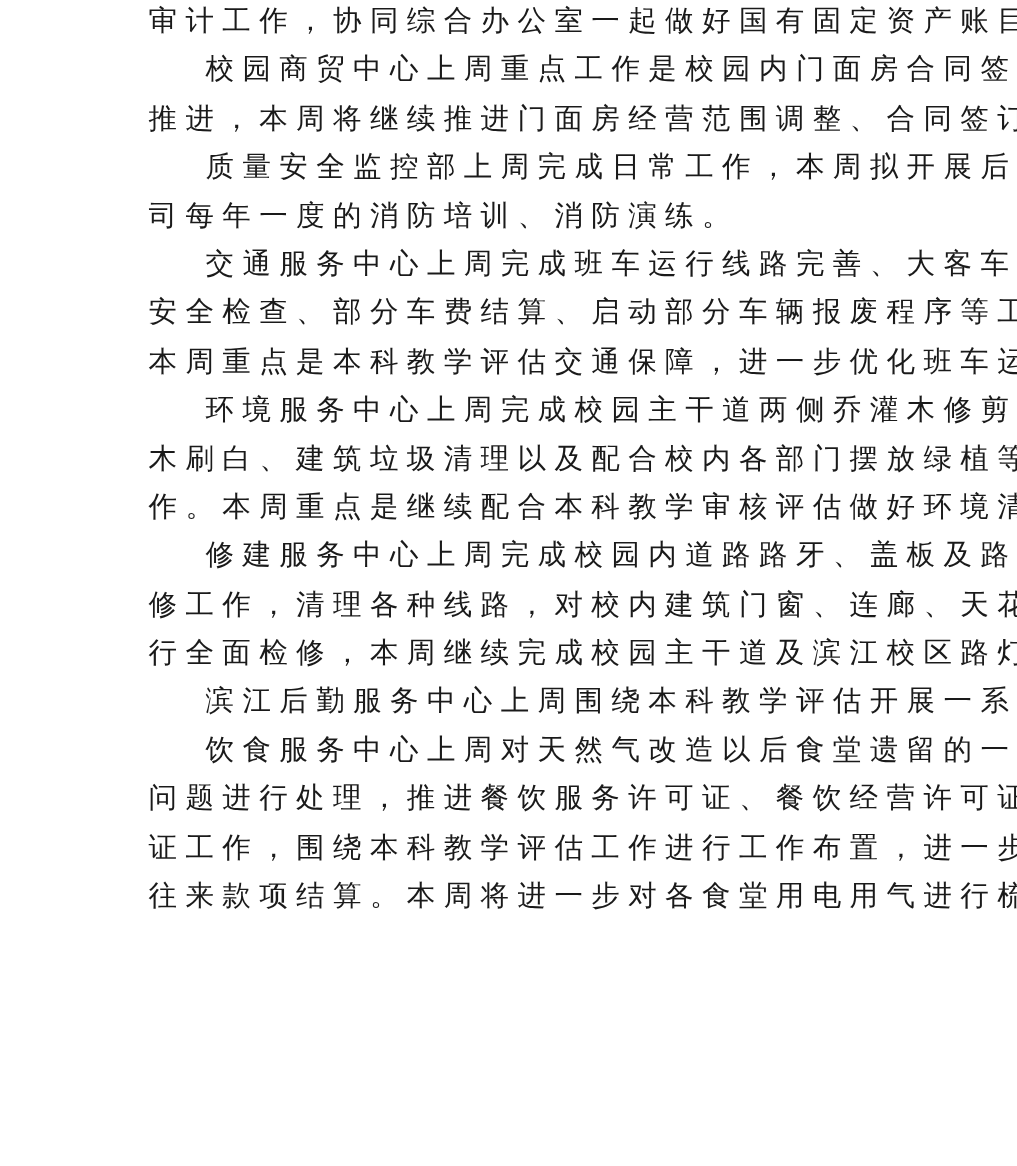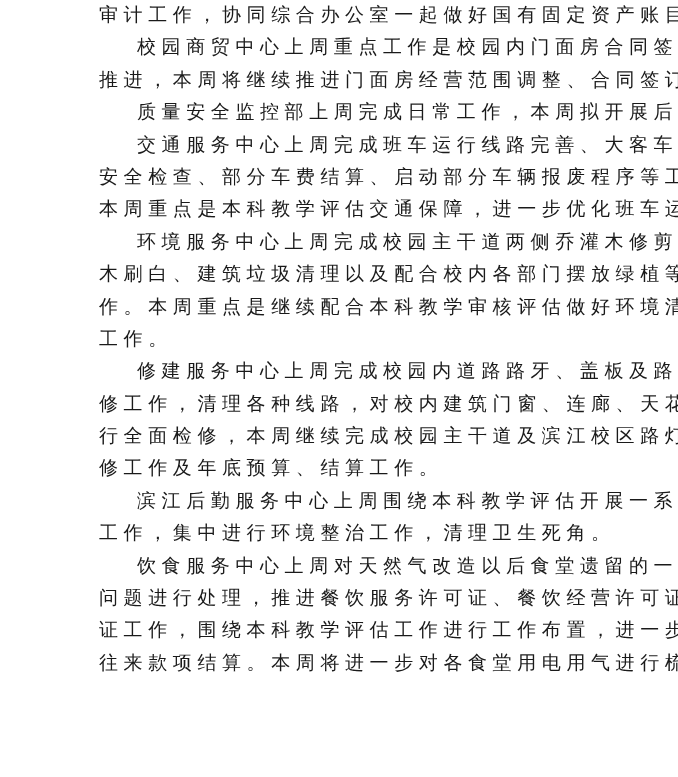--- a/index.html
+++ b/index.html
@@ -47,45 +47,43 @@
     <span class="line">审计工作，协同综合办公室一起做好国有固定资产账目核</span>
   </div>
 
   <div class="para">
     <span class="line indent">校园商贸中心上周重点工作是校园内门面房合同签订</span>
     <span class="line">推进，本周将继续推进门面房经营范围调整、合同签订等。</span>
   </div>
 
   <div class="para">
     <span class="line indent">质量安全监控部上周完成日常工作，本周拟开展后勤公</span>
+    <span class="line">司每年一度的消防培训、消防演练。</span>
   </div>
 
   <div class="para">
     <span class="line indent">交通服务中心上周完成班车运行线路完善、大客车冬季</span>
     <span class="line">安全检查、部分车费结算、启动部分车辆报废程序等工作。</span>
     <span class="line">本周重点是本科教学评估交通保障，进一步优化班车运行线</span>
   </div>
 
   <div class="para">
     <span class="line indent">环境服务中心上周完成校园主干道两侧乔灌木修剪、树</span>
     <span class="line">木刷白、建筑垃圾清理以及配合校内各部门摆放绿植等工</span>
     <span class="line">作。本周重点是继续配合本科教学审核评估做好环境清理等</span>
-    <span class="line">工作。</span>
   </div>
 
   <div class="para">
     <span class="line indent">修建服务中心上周完成校园内道路路牙、盖板及路灯检</span>
     <span class="line">修工作，清理各种线路，对校内建筑门窗、连廊、天花板进</span>
     <span class="line">行全面检修，本周继续完成校园主干道及滨江校区路灯的检</span>
-    <span class="line">修工作及年底预算、结算工作。</span>
   </div>
 
   <div class="para">
     <span class="line indent">滨江后勤服务中心上周围绕本科教学评估开展一系列</span>
-    <span class="line">工作，集中进行环境整治工作，清理卫生死角。</span>
   </div>
 
   <div class="para">
     <span class="line indent">饮食服务中心上周对天然气改造以后食堂遗留的一些</span>
     <span class="line">问题进行处理，推进餐饮服务许可证、餐饮经营许可证的换</span>
     <span class="line">证工作，围绕本科教学评估工作进行工作布置，进一步规范</span>
     <span class="line">往来款项结算。本周将进一步对各食堂用电用气进行梳理，</span>
   </div>
 
 </div>

